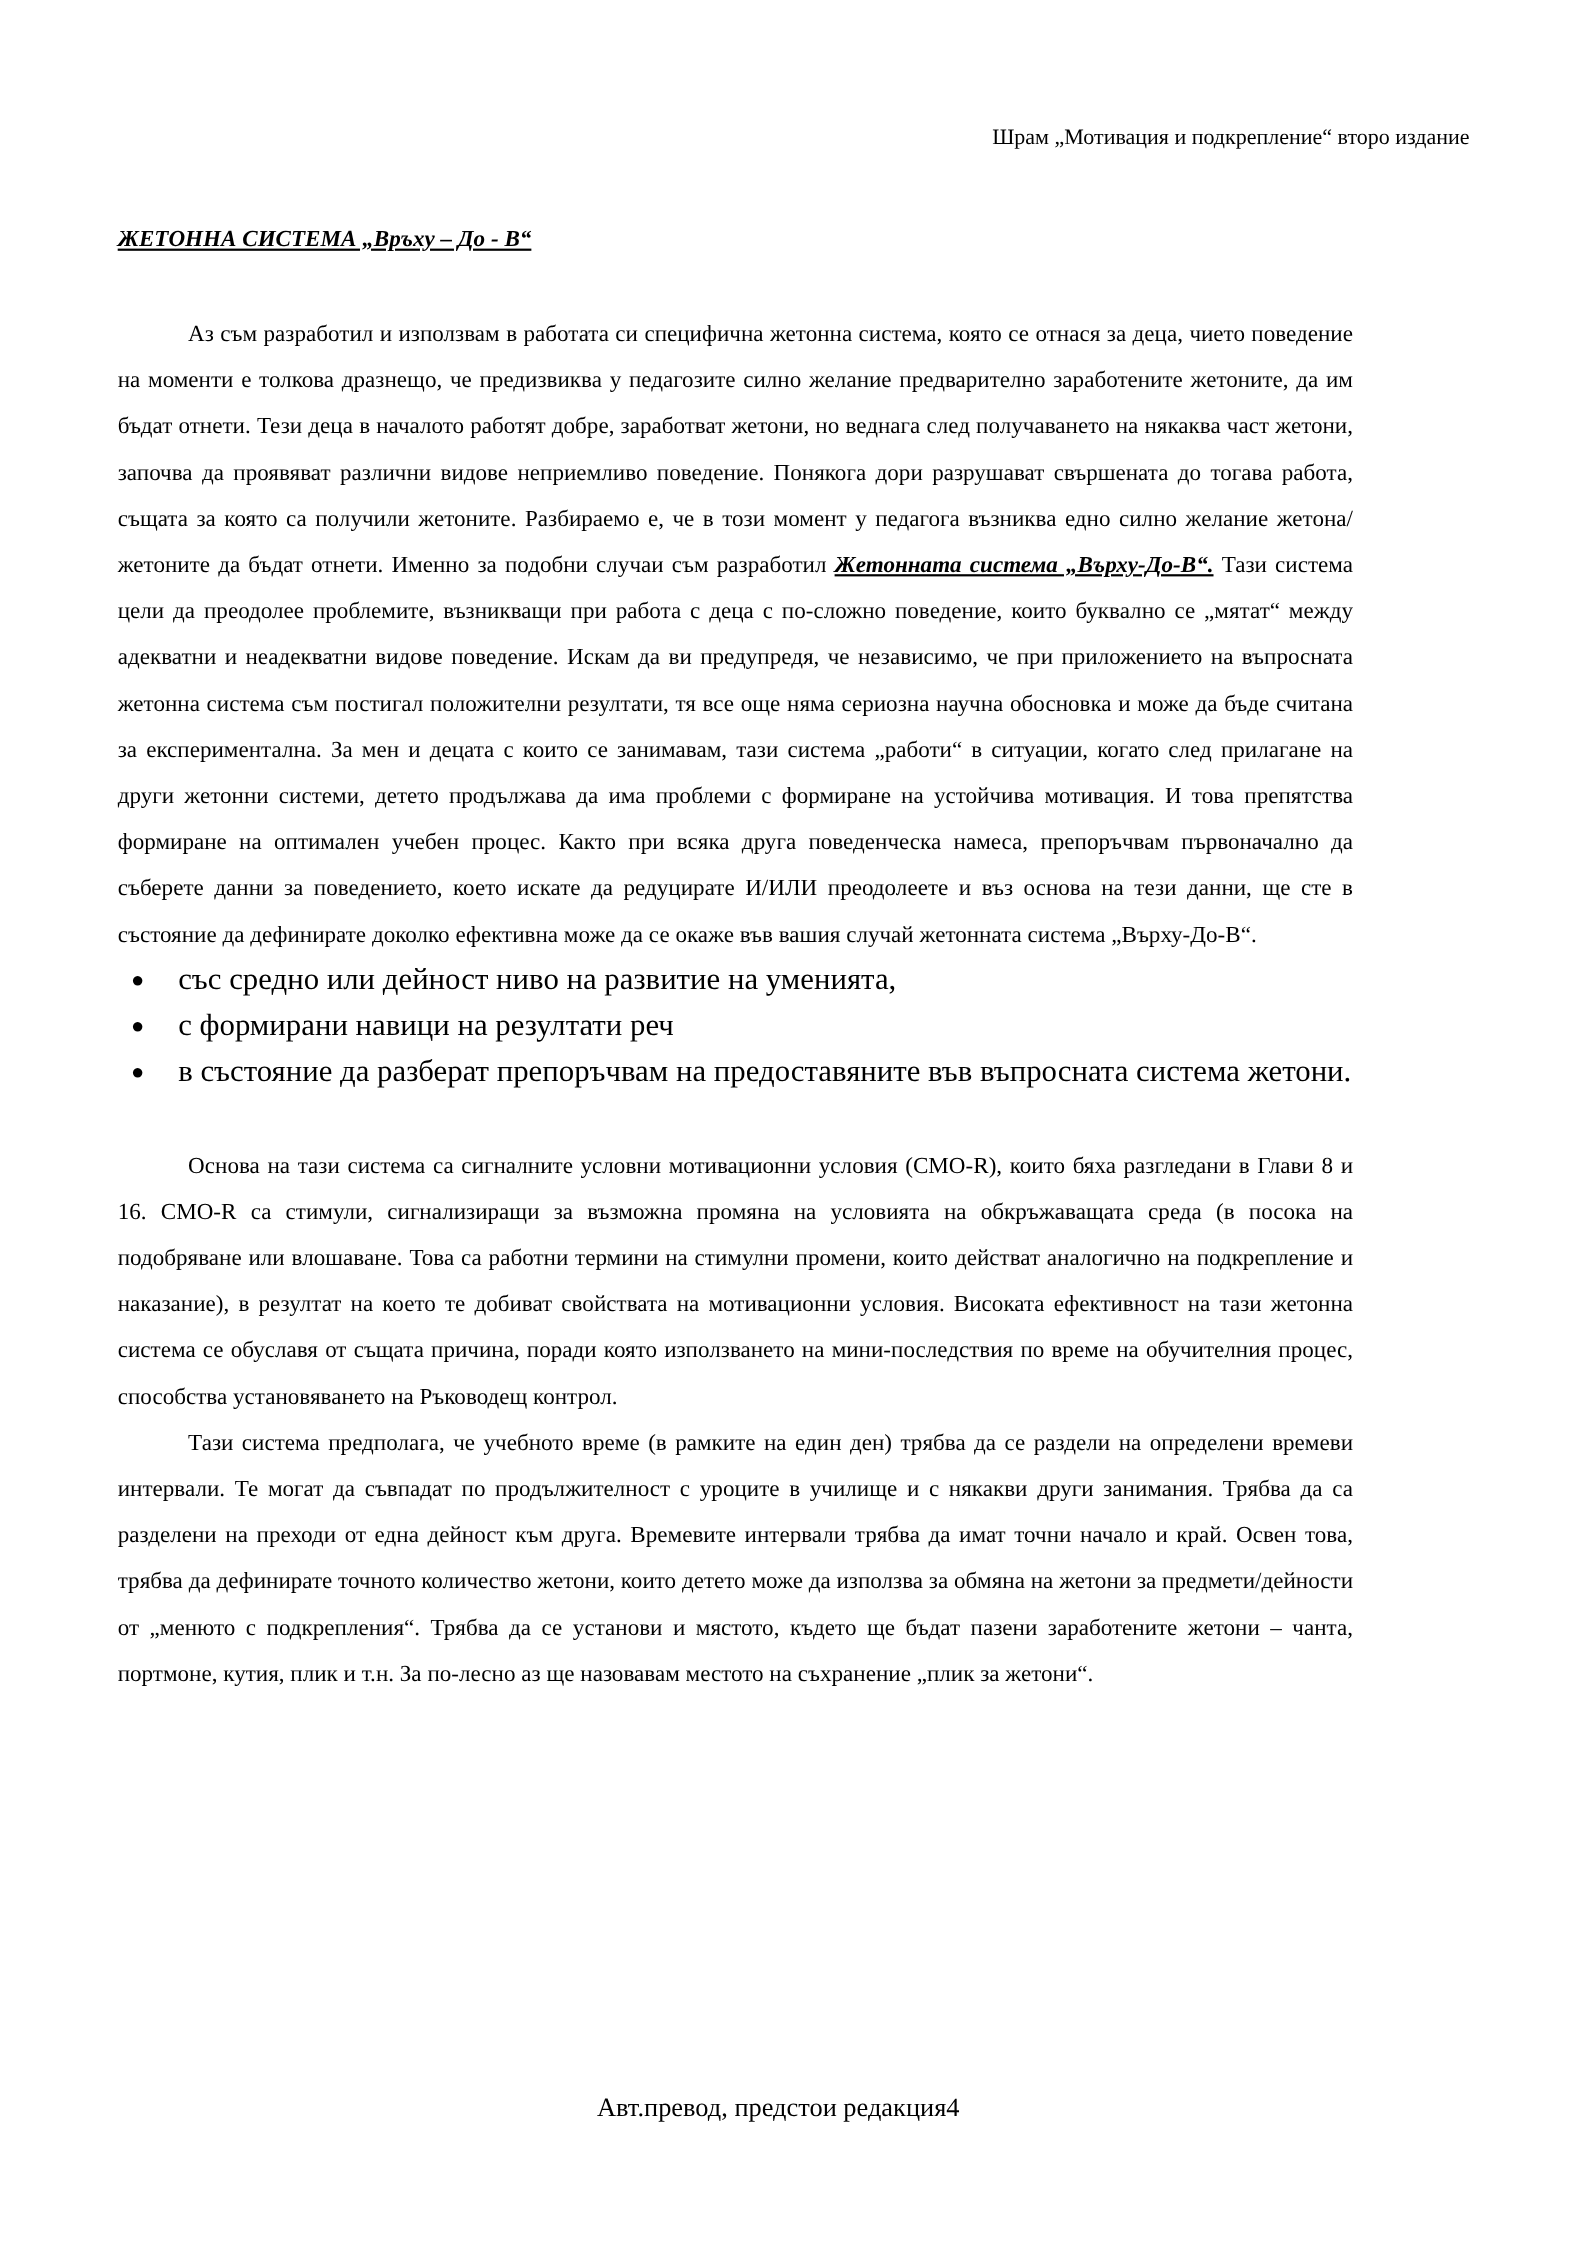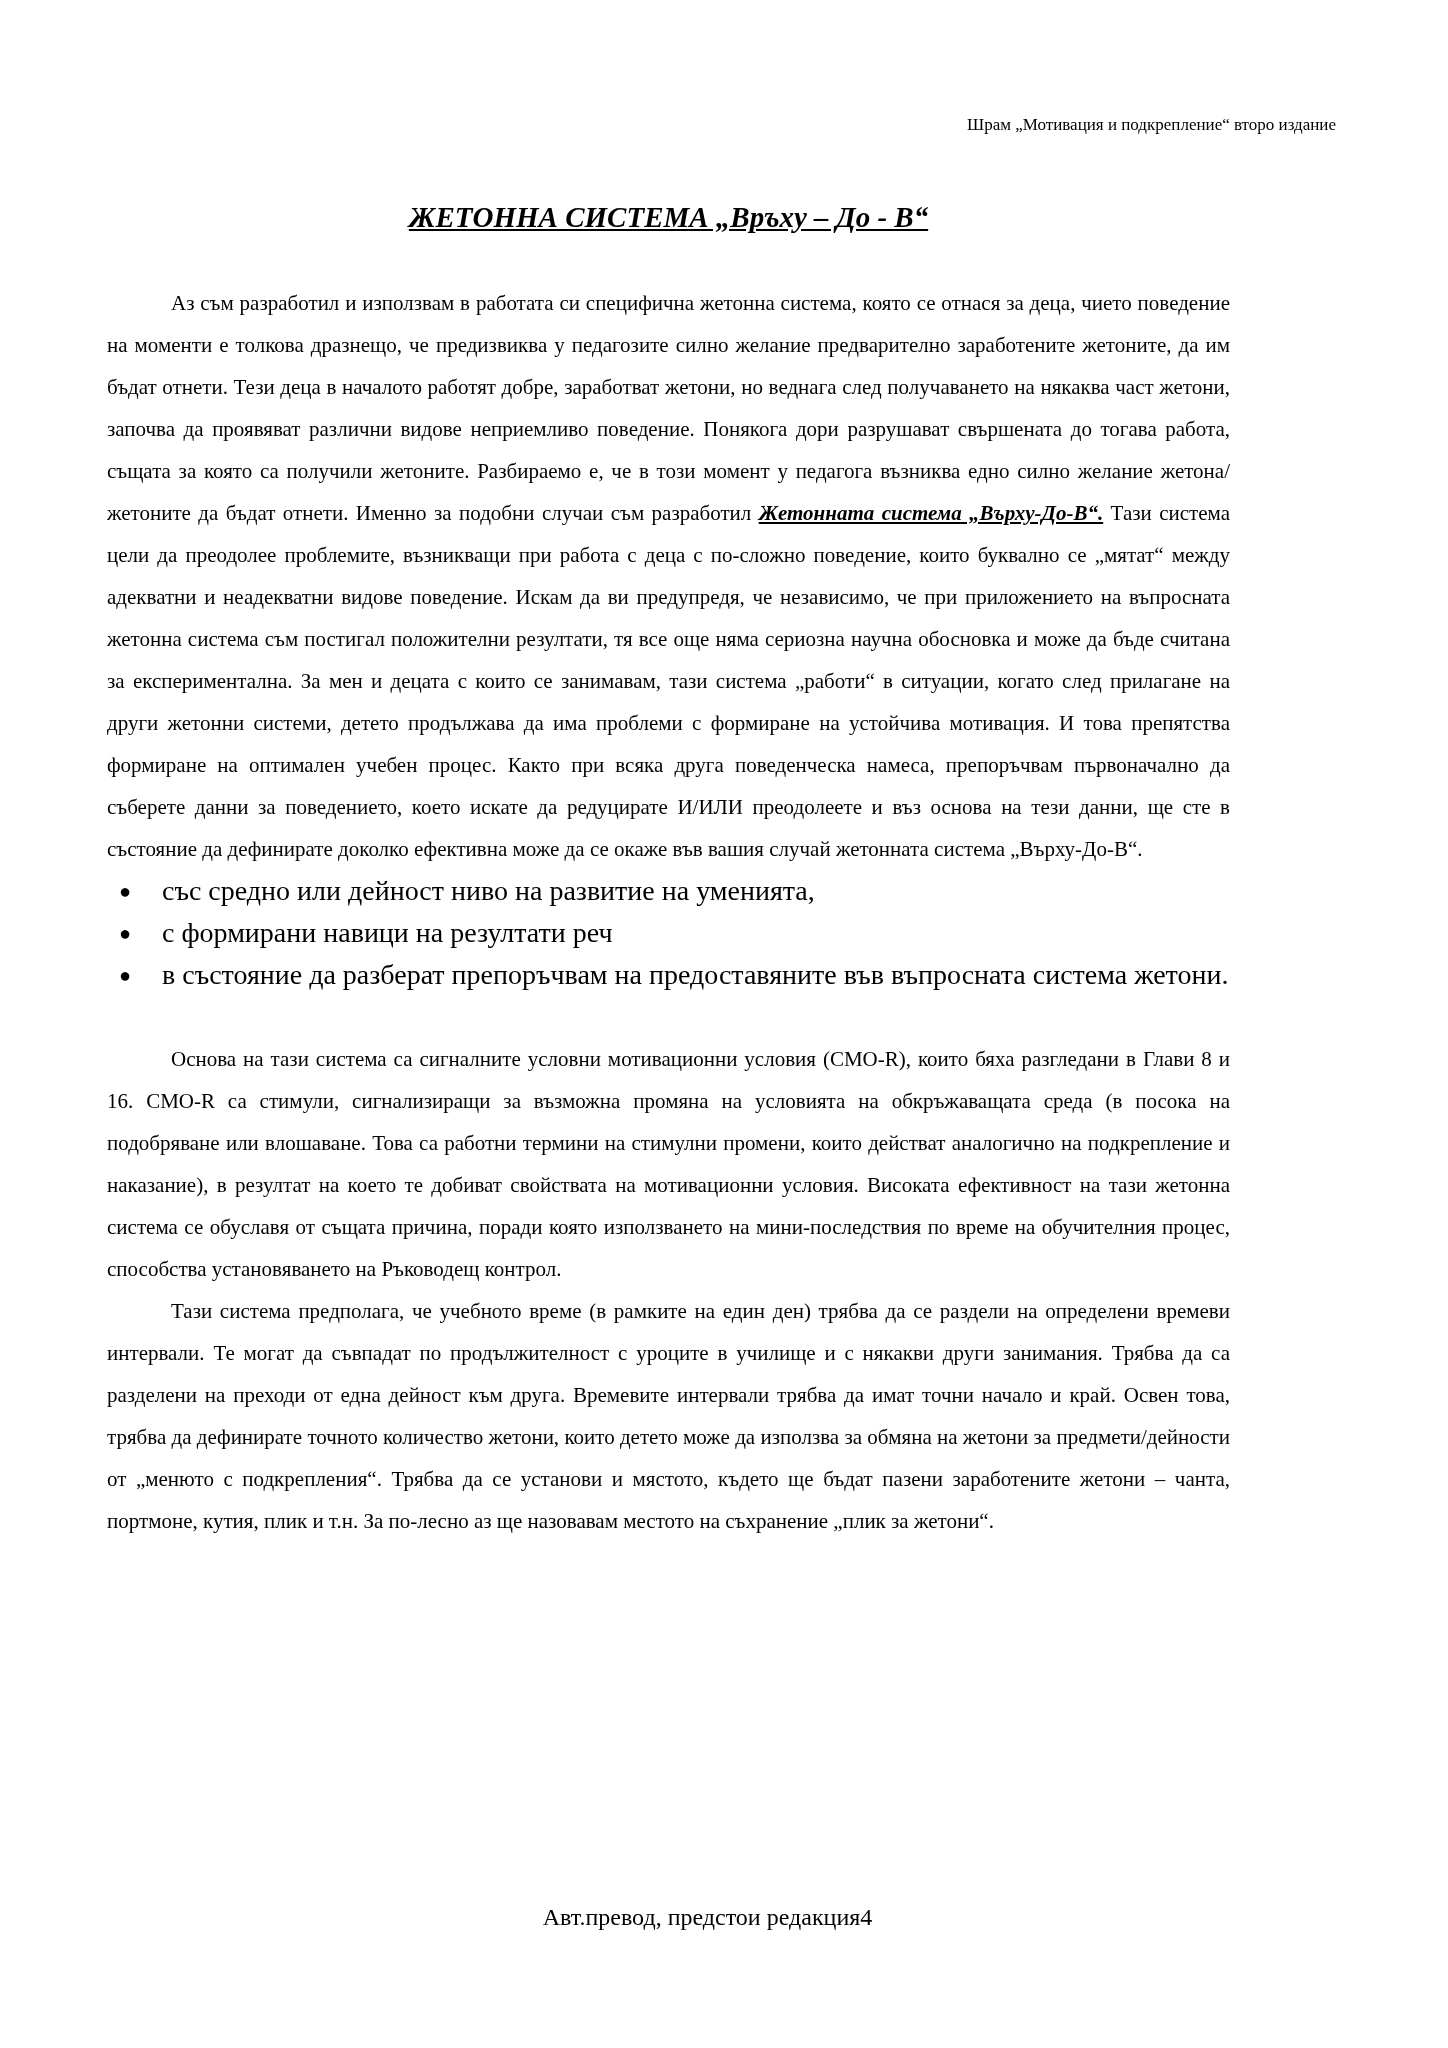--- a/index.html
+++ b/index.html
@@ -11,33 +11,32 @@
     font-family: "Liberation Serif", "DejaVu Serif", serif;
     position: relative;
     overflow: hidden;
   }
   .page-header {
     position: absolute;
     top: 110px;
     left: 107px;
     right: 112px;
     text-align: right;
-    font-size: 17px;
+    font-size: 20px;
     line-height: 30px;
   }
   .content {
     position: absolute;
     top: 198px;
     left: 107px;
     width: 1123px;
   }
   .doc-title {
     margin: 0 0 46px 0;
-    text-align: center;
-    font-size: 29px;
+    font-size: 21px;
     font-weight: bold;
     font-style: italic;
     text-decoration: underline;
     line-height: 38px;
   }
   .content p {
     margin: 0;
     font-size: 21px;
     line-height: 42px;
     text-align: justify;

